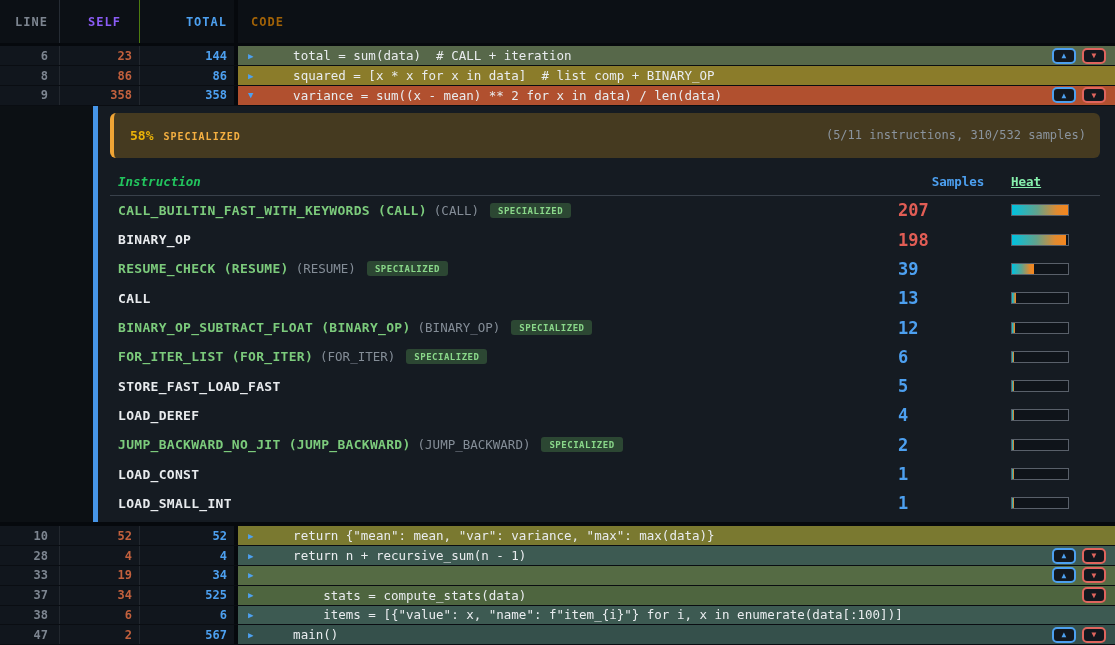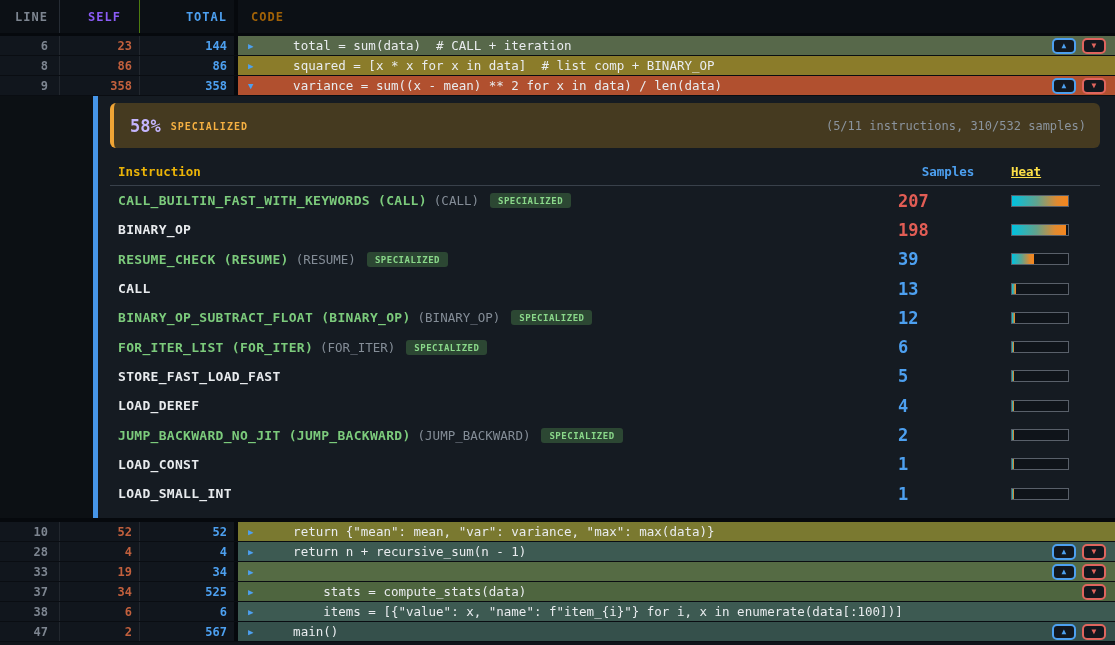--- a/index.html
+++ b/index.html
@@ -6,21 +6,21 @@
   html, body { width: 1115px; height: 645px; overflow: hidden; }
   body {
     background: #10141a;
     font-family: "DejaVu Sans Mono", monospace;
     color: #e8ebee;
   }
   .app { width: 1115px; height: 645px; display: flex; flex-direction: column; }
 
   
   .thead {
-    display: flex; height: 36px; background: #0c1015;
+    display: flex; height: 47px; background: #0c1015;
     border-bottom: 3px solid #06090d; align-items: center;
     font-size: 12px; font-weight: bold; letter-spacing: 1px;
   }
   .thead .h { display: flex; align-items: center; height: 100%; }
   .h-line  { width: 60px; justify-content: flex-end; padding-right: 11px; color: #7d8590; border-right: 1px solid #262c34; }
   .h-self  { width: 80px; justify-content: flex-end; padding-right: 18px;  color: #8b5cf6; border-right: 1px solid #4d7c0f; }
   .h-total { width: 98px; justify-content: flex-end; padding-right: 7px;  color: #4da0f0; border-right: 4px solid #06090d; }
   .h-code  { flex: 1; padding-left: 13px; color: #a16207; }
 
   
@@ -50,31 +50,31 @@
   
   .panel-region { display: flex; height: 426px; border-bottom: 4px solid #06090d; }
   .gutter { width: 93px; background: #0c1014; flex: none; }
   .stripe { width: 5px; background: #4695e8; flex: none; }
   .panel  { flex: 1; background: #151b22; padding: 7px 15px 0 12px; min-width: 0; }
 
   .callout {
     height: 45px; background: #453a20; border-left: 4px solid #f0a535;
     border-radius: 6px; display: flex; align-items: center; padding: 0 14px 0 16px;
   }
-  .pct   { font-size: 17px; font-weight: bold; color: #c4b5fd; }
+  .pct   { font-size: 13px; font-weight: bold; color: #eab308; }
   .pct-label { font-size: 10px; font-weight: bold; color: #f5b042; letter-spacing: 1px; margin-left: 10px; margin-top: 2px; }
   .meta  { margin-left: auto; font-size: 12px; color: #8b949e; }
 
   .itable-head {
     display: flex; align-items: center; height: 28px; margin-top: 10px;
     border-bottom: 1px solid #39414b; font-size: 12.5px; font-weight: bold;
   }
-  .ith-name    { flex: 1; padding-left: 8px; color: #eab308; }
+  .ith-name    { flex: 1; padding-left: 8px; color: #22c55e; font-style: italic; }
   .ith-samples { width: 100px; text-align: center; color: #4da0f0; }
-  .ith-heat    { width: 89px; margin-left: 13px; color: #fde047; text-decoration: underline; }
+  .ith-heat    { width: 89px; margin-left: 3px; color: #86efac; text-decoration: underline; }
 
   .irow { display: flex; align-items: center; height: 29.3px; padding-right: 31px; }
   .iname-wrap { flex: 1; display: flex; align-items: center; padding-left: 8px; min-width: 0; }
   .iname { font-size: 13px; font-weight: bold; letter-spacing: 0.3px; }
   .iname.spec { color: #7ccb7c; }
   .iname.plain { color: #e8ebee; }
   .ibase { font-size: 12.5px; color: #848d97; margin-left: 7px; }
   .badge {
     margin-left: 11px; background: #2c4733; color: #8ad88a;
     font-size: 9px; font-weight: bold; letter-spacing: 0.5px;

